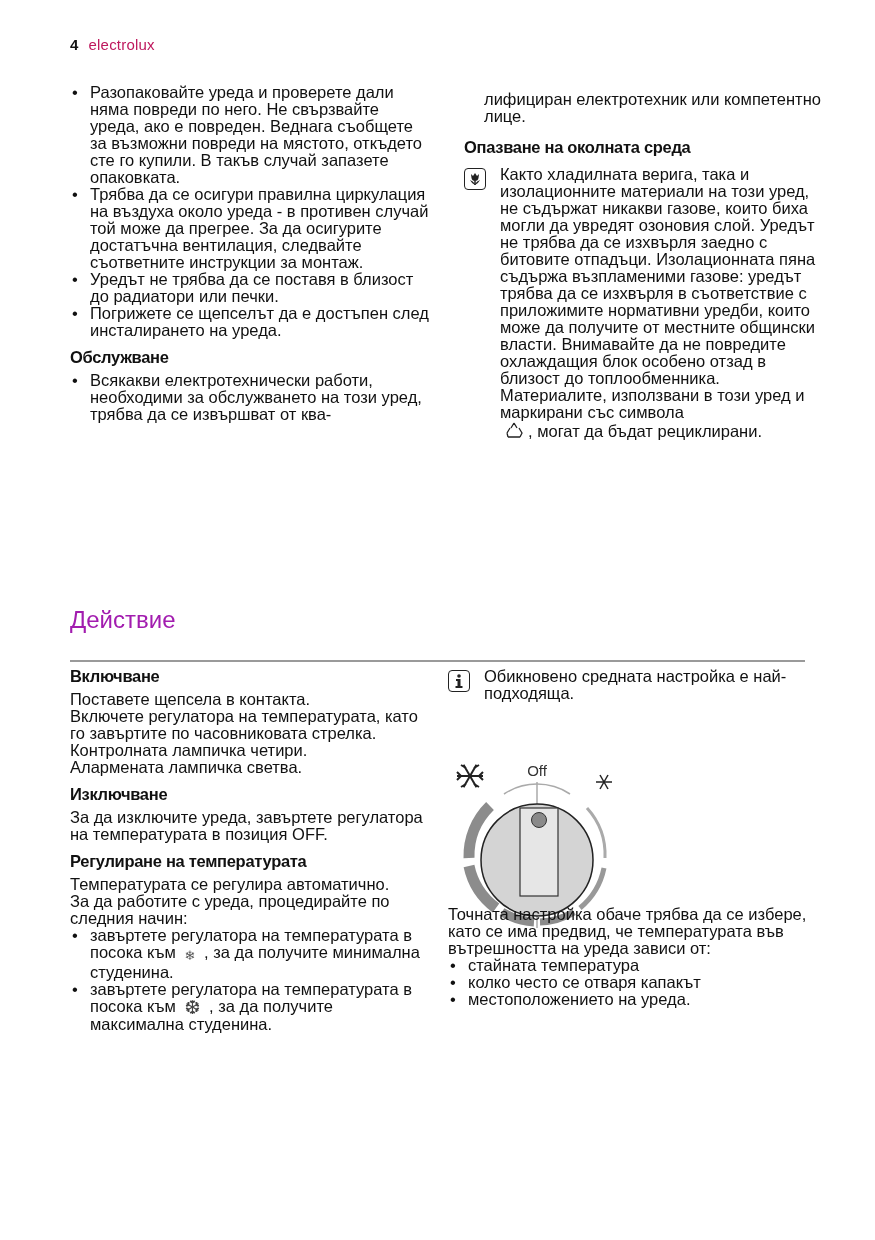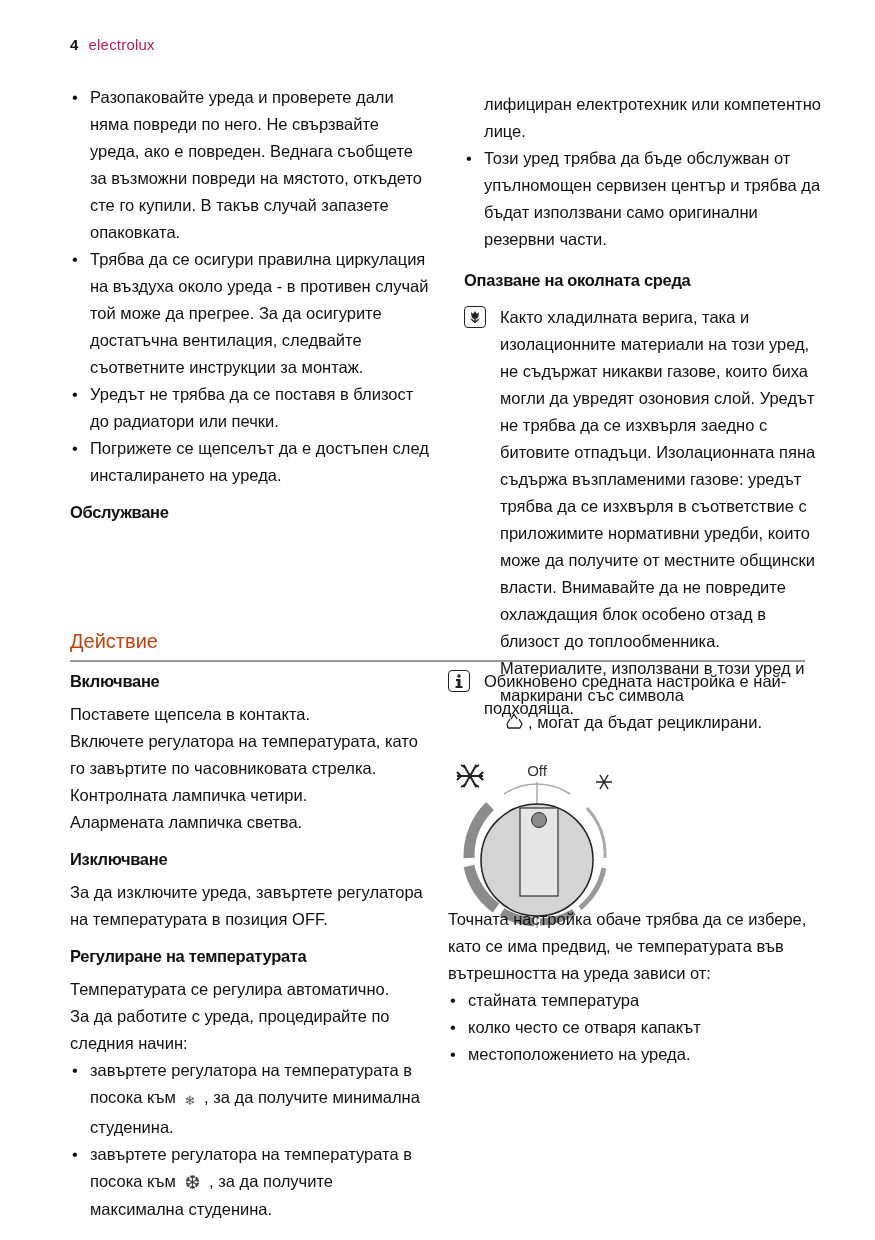--- a/index.html
+++ b/index.html
@@ -4,21 +4,21 @@
 <style>
   html, body { margin: 0; padding: 0; background: #ffffff; }
   body {
     width: 875px; height: 1240px; position: relative; overflow: hidden;
     font-family: "Liberation Sans", sans-serif; color: #111;
   }
   .page-header { position: absolute; left: 70px; top: 36px; font-size: 15px; }
   .page-num { font-weight: bold; margin-right: 6px; }
   .brand { color: #be185d; font-weight: normal; letter-spacing: 0.2px; }
 
-  .col { position: absolute; font-size: 16.5px; line-height: 27px; }
+  .col { position: absolute; font-size: 16.5px; line-height: 17px; }
   .col-left-top { left: 70px; top: 84px; width: 360px; }
   .col-right-top { left: 464px; top: 84px; width: 360px; margin-top: 7px; }
   .col-left-bot { left: 70px; top: 668px; width: 360px; }
   .col-right-bot { left: 448px; top: 668px; width: 360px; }
 
   ul.bullets { list-style: none; margin: 0; padding: 0; }
   ul.bullets li { position: relative; padding-left: 20px; margin: 0; }
   ul.bullets li::before { content: "•"; position: absolute; left: 2px; top: 0; }
   ul.bullets.cont li.continued::before { content: ""; }
 
@@ -27,21 +27,21 @@
   p { margin: 0; }
 
   .icon-box {
     position: absolute; left: 0; top: 2px; width: 22px; height: 22px;
     border: 1.5px solid #222; border-radius: 4px; box-sizing: border-box;
     display: flex; align-items: center; justify-content: center;
   }
   .note { position: relative; padding-left: 36px; }
 
   .section-title {
-    position: absolute; left: 70px; top: 630px; font-size: 20px; color: #c2410c;
+    position: absolute; left: 70px; top: 606px; font-size: 24px; color: #a21caf;
     font-weight: normal;
   }
   .section-rule {
     position: absolute; left: 70px; top: 660px; width: 735px; height: 2px; background: #9a9a9a;
   }
   .inline-icon { display: inline-block; vertical-align: -2px; margin: 0 4px; }
   .dial { position: absolute; left: 452px; top: 758px; }
 </style>
 </head>
 <body>
@@ -52,26 +52,28 @@
 </div>
 
 <div class="col col-left-top">
   <ul class="bullets">
     <li>Разопаковайте уреда и проверете дали няма повреди по него. Не свързвайте уреда, ако е повреден. Веднага съобщете за възможни повреди на мястото, откъдето сте го купили. В такъв случай запазете опаковката.</li>
     <li>Трябва да се осигури правилна циркулация на въздуха около уреда - в противен случай той може да прегрее. За да осигурите достатъчна вентилация, следвайте съответните инструкции за монтаж.</li>
     <li>Уредът не трябва да се поставя в близост до радиатори или печки.</li>
     <li>Погрижете се щепселът да е достъпен след инсталирането на уреда.</li>
   </ul>
   <div class="subhead">Обслужване</div>
+  <ul class="bullets">
+    <li>Всякакви електротехнически работи, необходими за обслужването на този уред, трябва да се извършват от ква-</li>
+  </ul>
 </div>
 
 <div class="col col-right-top">
   <ul class="bullets cont">
     <li class="continued">лифициран електротехник или компетентно лице.</li>
-    <li>Този уред трябва да бъде обслужван от упълномощен сервизен център и трябва да бъдат използвани само оригинални резервни части.</li>
   </ul>
   <div class="subhead" style="margin-top:14px; margin-bottom:10px;">Опазване на околната среда</div>
   <div class="note">
     <span class="icon-box">
       <svg width="16" height="16" viewBox="0 0 16 16">
         <path d="M8 2 L6 5 L4 3 L4.5 7 Q5 10 8 10 Q11 10 11.5 7 L12 3 L10 5 Z" fill="#222"></path>
         <path d="M8 10 L8 14" stroke="#222" stroke-width="1.5"></path>
         <path d="M3 9 Q6 10 8 13 Q10 10 13 9 Q11 13 8 14 Q5 13 3 9 Z" fill="#222"></path>
       </svg>
     </span>

